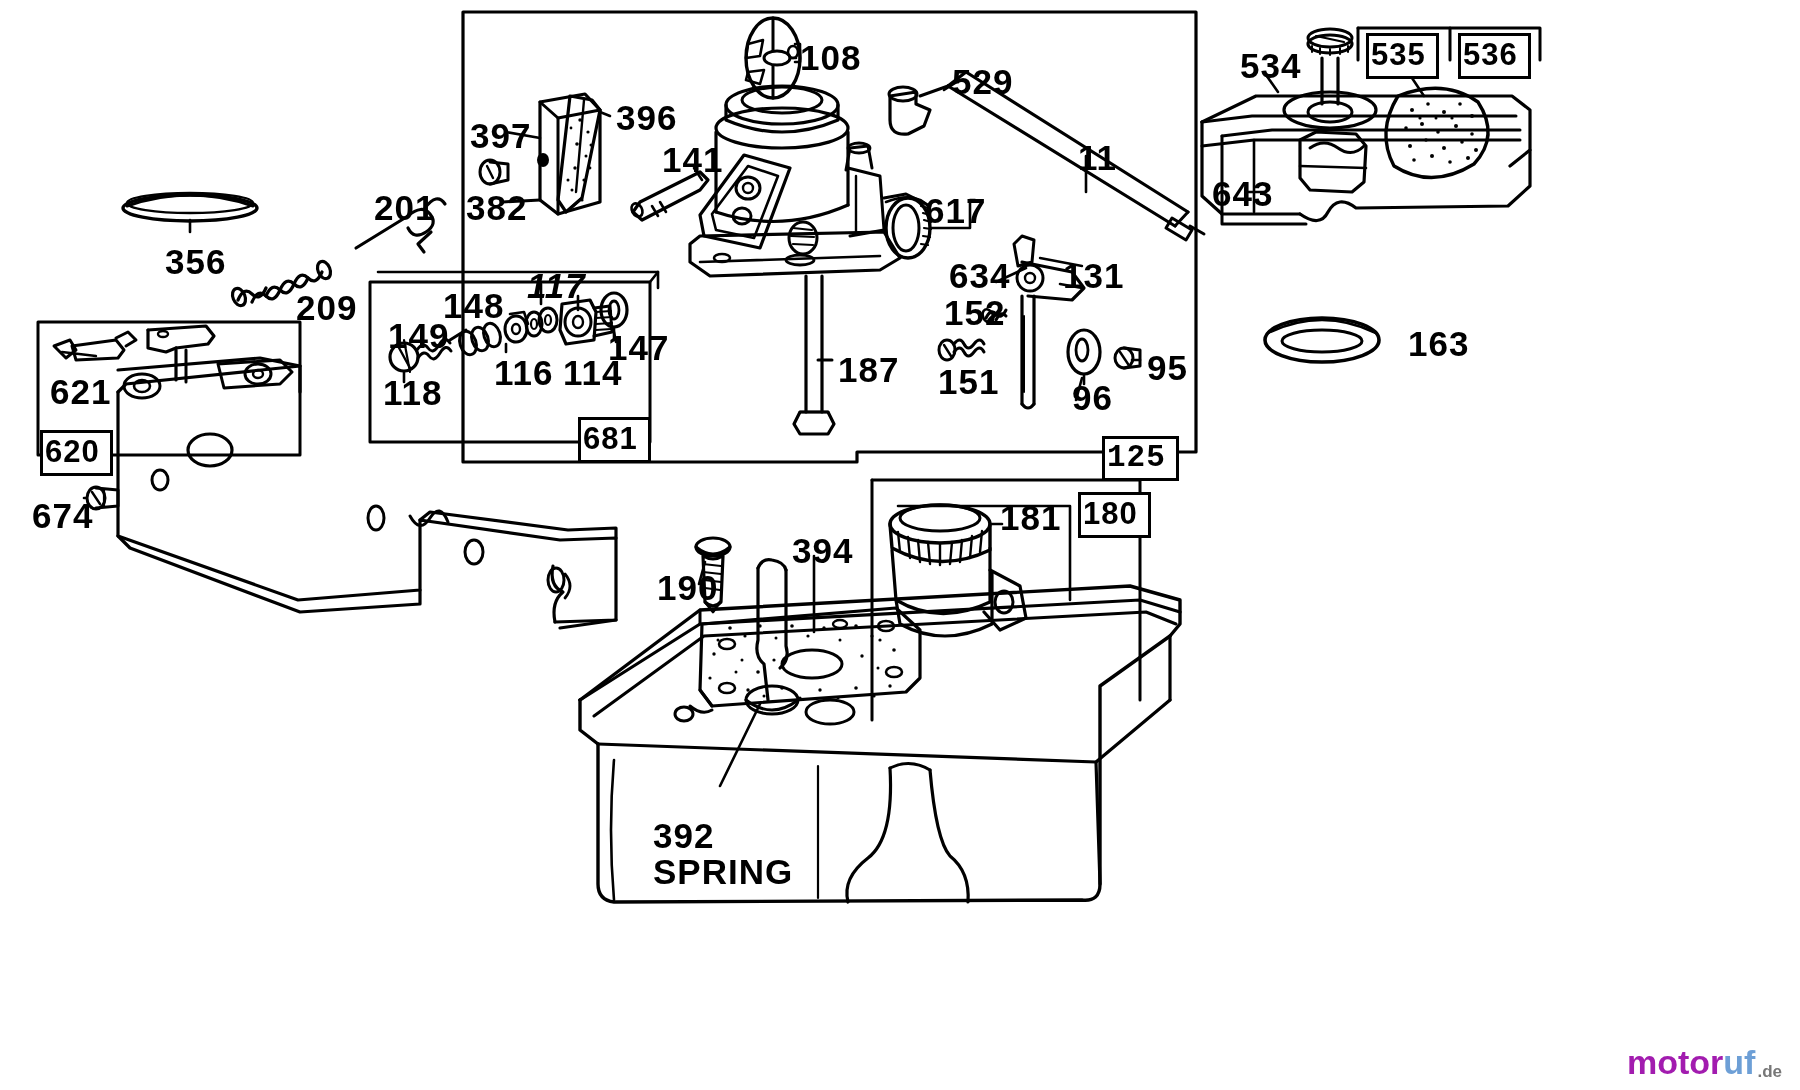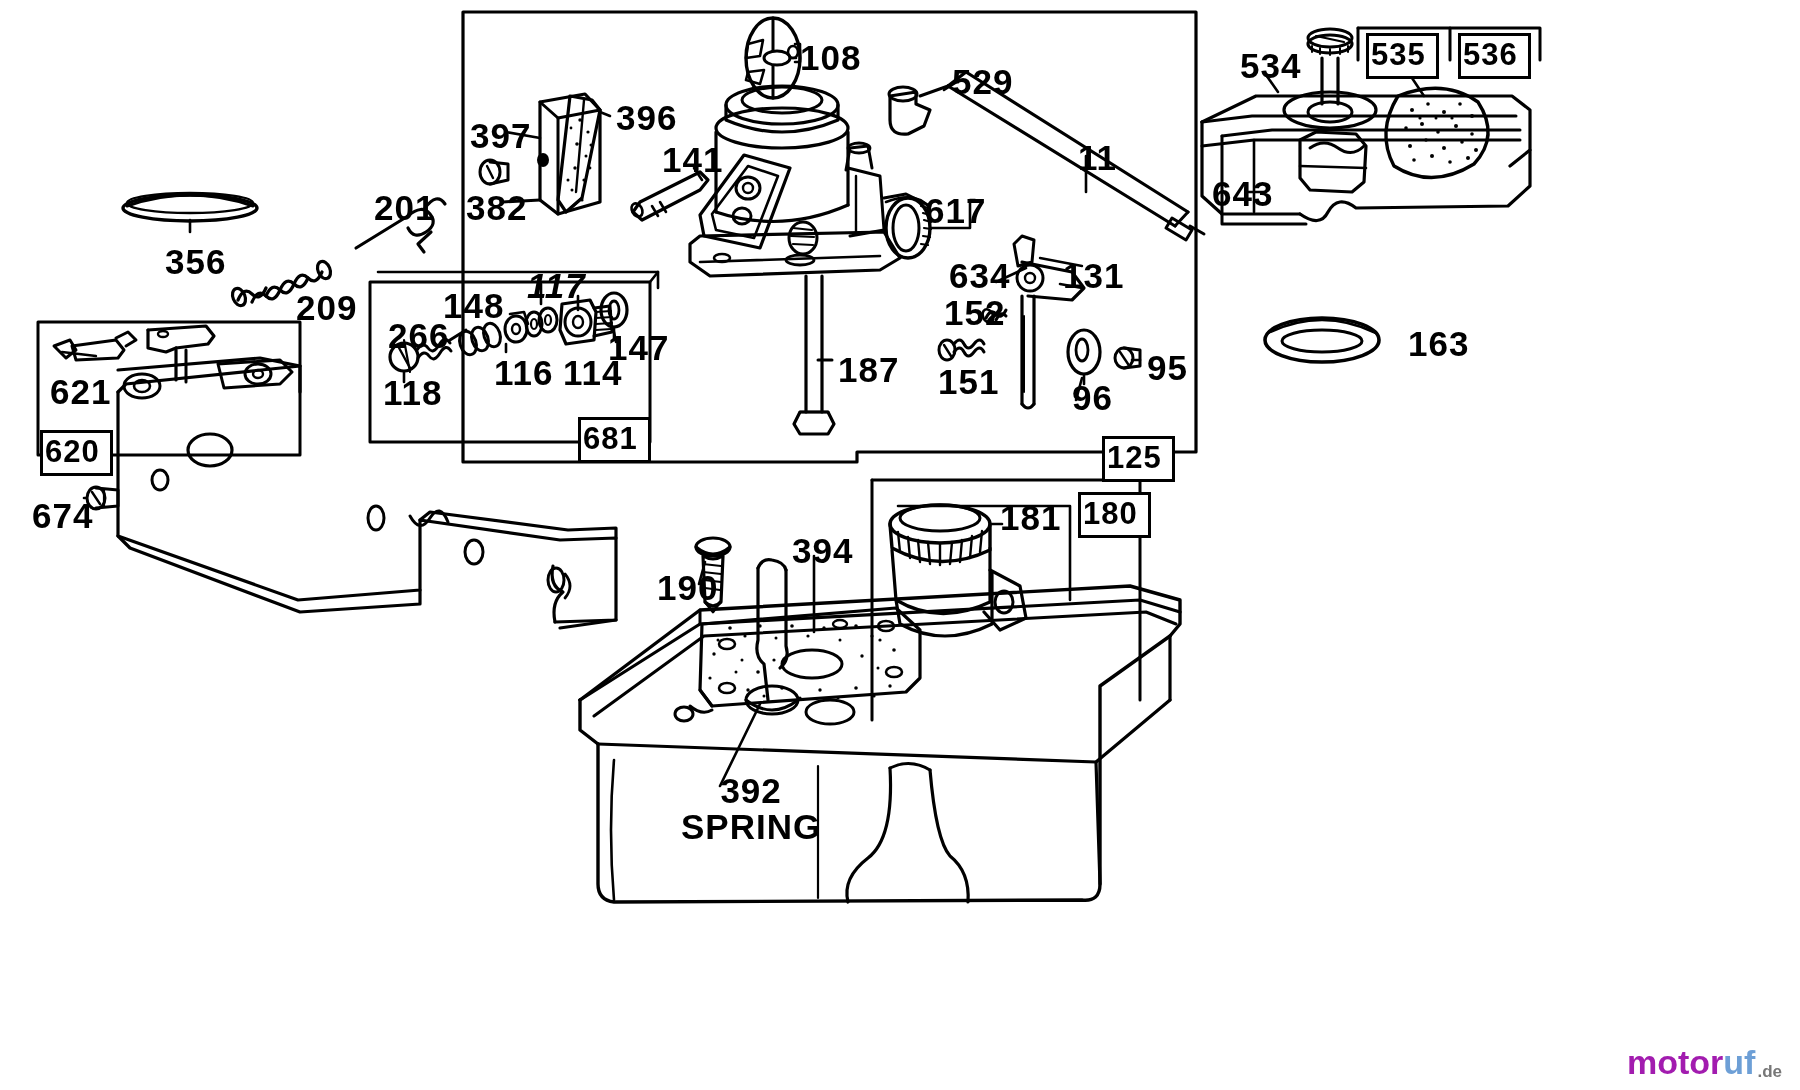--- a/index.html
+++ b/index.html
@@ -3,21 +3,21 @@
 <meta charset="utf-8">
 <style>
   html,body{margin:0;padding:0;}
   body{
     width:1800px;height:1090px;
     background:#ffffff;
     font-family:"Liberation Sans", sans-serif;
     overflow:hidden;
     position:relative;
   }
-  #stage{position:absolute;inset:0;text-align:center;}
+  #stage{position:absolute;inset:0;}
   svg.layer{position:absolute;top:0;left:0;width:1800px;height:1090px;}
 
   .callout{
     position:absolute;
     font-family:"Liberation Sans", sans-serif;
     font-weight:700;
     color:#000;
     letter-spacing:1px;
     white-space:pre;
     line-height:1.02;
@@ -591,41 +591,41 @@
       <div class="callout c-lg" style="left: 466px; top: 190px;">382</div>
       <div class="callout c-lg" style="left: 925px; top: 193px;">617</div>
       <div class="callout c-lg" style="left: 165px; top: 244px;">356</div>
       <div class="callout c-lg" style="left: 1408px; top: 326px;">163</div>
       <div class="callout c-lg" style="left: 949px; top: 258px;">634</div>
       <div class="callout c-lg" style="left: 1063px; top: 258px;">131</div>
       <div class="callout c-lg" style="left: 296px; top: 290px;">209</div>
       <div class="callout c-lg" style="left: 527px; top: 268px; font-style: italic;">117</div>
       <div class="callout c-lg" style="left: 443px; top: 288px;">148</div>
       <div class="callout c-lg" style="left: 944px; top: 295px;">152</div>
-      <div class="callout c-lg" style="left: 388px; top: 318px;">266</div>
+      <div class="callout c-lg" style="left: 388px; top: 318px;">149</div>
       <div class="callout c-lg" style="left: 608px; top: 330px;">147</div>
       <div class="callout c-lg" style="left: 1147px; top: 350px;">95</div>
       <div class="callout c-lg" style="left: 838px; top: 352px;">187</div>
       <div class="callout c-lg" style="left: 494px; top: 355px;">116</div>
       <div class="callout c-lg" style="left: 563px; top: 355px;">114</div>
       <div class="callout c-lg" style="left: 50px; top: 374px;">621</div>
       <div class="callout c-lg" style="left: 938px; top: 364px;">151</div>
       <div class="callout c-lg" style="left: 383px; top: 375px;">118</div>
       <div class="callout c-lg" style="left: 1072px; top: 380px;">96</div>
       <div class="callout c-lg" style="left: 32px; top: 498px;">674</div>
       <div class="callout c-lg" style="left: 1000px; top: 500px;">181</div>
       <div class="callout c-lg" style="left: 792px; top: 533px;">394</div>
       <div class="callout c-lg" style="left: 657px; top: 570px;">190</div>
-      <div class="callout c-lg" style="left: 653px; top: 773px; margin-left: 28px;"><div>392</div><div>SPRING</div></div>
+      <div class="callout c-lg" style="left: 653px; top: 818px;"><div>392</div><div>SPRING</div></div>
     </div>
   <div id="boxlabel-layer">
       <div class="boxlabel" style="left: 1366px; top: 33px;">535</div>
       <div class="boxlabel" style="left: 1458px; top: 33px;">536</div>
       <div class="boxlabel" style="left: 578px; top: 417px;">681</div>
-      <div class="boxlabel" style="left: 1102px; top: 436px;">125</div>
+      <div class="boxlabel" style="left: 1102px; top: 436px; font-family: Liberation Mono, monospace;">125</div>
       <div class="boxlabel" style="left: 40px; top: 430px;">620</div>
       <div class="boxlabel" style="left: 1078px; top: 492px;">180</div>
     </div>
 
   <div class="wm">
     <span class="m1">motor</span>
       <span class="m2">uf</span>
       <span class="m3">.de</span>
   </div>
 

